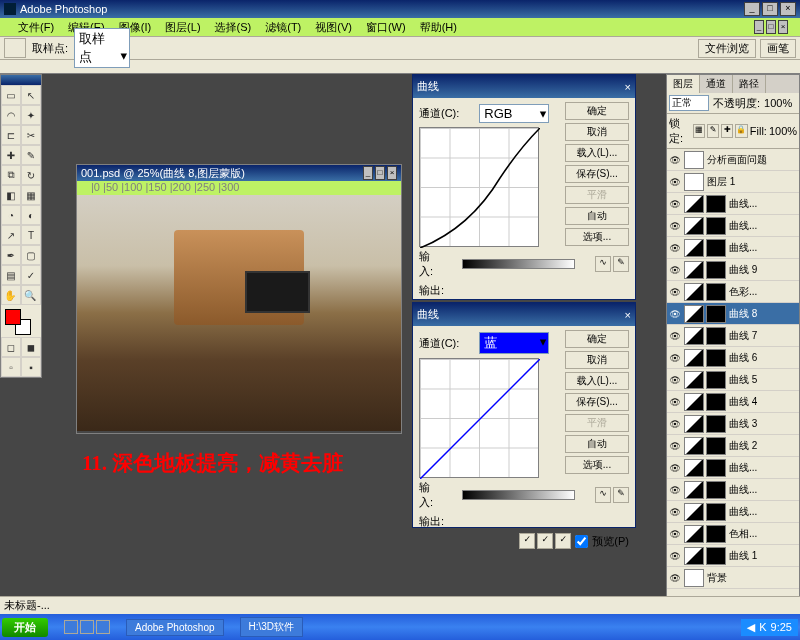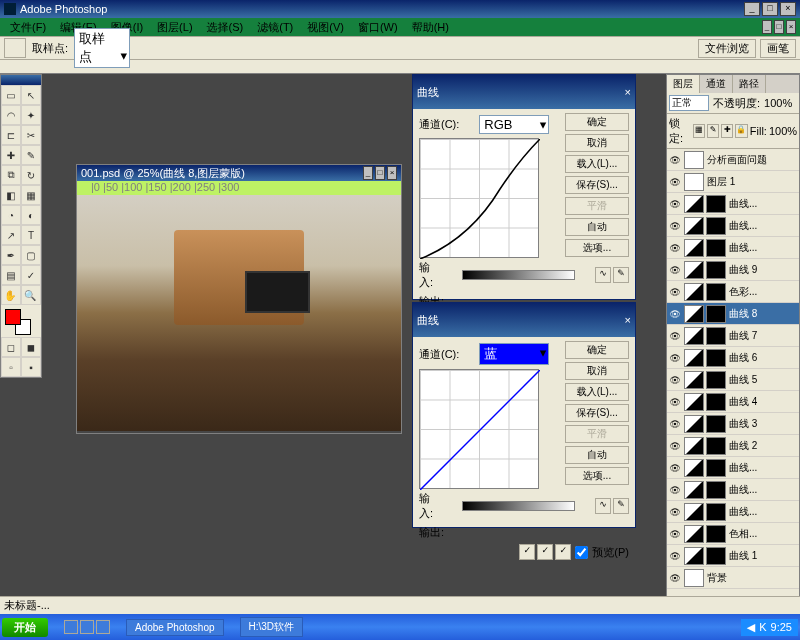--- a/index.html
+++ b/index.html
@@ -2,21 +2,21 @@
 <html><head>
 <meta charset="utf-8">
 <style>
 *{margin:0;padding:0;box-sizing:border-box;font-family:"Microsoft YaHei",Tahoma,sans-serif;font-size:11px}
 body{background:#464646;width:800px;height:640px;overflow:hidden;position:relative}
 .titlebar{background:linear-gradient(#0a246a,#3a6ea5);color:#fff;height:18px;display:flex;align-items:center;padding:0 4px;justify-content:space-between}
 .titlebar-left{display:flex;align-items:center;gap:4px}
 .ps-icon{width:12px;height:12px;background:#001e36;display:inline-block}
 .win-controls{display:flex;gap:2px}
 .win-btn{width:16px;height:14px;background:#c0c0c0;border:1px solid #404040;font-size:9px;text-align:center;line-height:11px;color:#000}
-.menubar{background:#15803d;height:18px;display:flex;align-items:center;padding:0 4px;gap:2px}
+.menubar{background:#bef264;height:18px;display:flex;align-items:center;padding:0 12px;gap:2px}
 .menu-item{padding:1px 6px;color:#000}
 .optbar{background:#ece9d8;height:24px;border-top:1px solid #aca899;border-bottom:1px solid #aca899;display:flex;align-items:center;padding:2px 4px;gap:6px}
 .opt-tool{width:22px;height:20px;border:1px solid #aca899;background:#ece9d8}
 .opt-r{margin-left:auto;display:flex;gap:4px}
 .opt-tab{background:#ece9d8;border:1px solid #aca899;padding:1px 6px}
 .ruler-h{background:#ece9d8;height:14px;border-bottom:1px solid #808080}
 .workspace{position:relative;height:560px;background:#464646}
 .toolbox{position:absolute;left:0;top:0;width:42px;background:#ece9d8;border:1px solid #808080}
 .tool-head{height:10px;background:linear-gradient(#3a6ea5,#0a246a)}
 .tool-grid{display:grid;grid-template-columns:1fr 1fr}
@@ -25,21 +25,21 @@
 .fg-sw{position:absolute;width:16px;height:16px;background:#ff0000;border:1px solid #000;left:4px;top:4px}
 .bg-sw{position:absolute;width:16px;height:16px;background:#fff;border:1px solid #000;left:14px;top:14px}
 .img-win{position:absolute;left:76px;top:90px;width:326px;height:270px;border:1px solid #808080;background:#464646}
 .img-title{background:linear-gradient(#0a246a,#3a6ea5);color:#fff;height:16px;padding:0 4px;display:flex;justify-content:space-between;align-items:center;font-size:10px}
 .img-ruler{background:#bef264;height:14px;font-size:11px;color:#808080;padding-left:14px}
 .img-content{height:236px;background:linear-gradient(180deg,#d4cfc3 0%,#c9bfa8 30%,#8b6f47 50%,#5a4028 70%,#3a2818 100%);position:relative;overflow:hidden}
 .room-wall{position:absolute;left:30%;top:15%;width:40%;height:40%;background:linear-gradient(#c9915a,#8b5a2b);border-radius:4px}
 .room-tv{position:absolute;left:52%;top:32%;width:20%;height:18%;background:#1a1a1a;border:2px solid #333}
 .annotation{position:absolute;left:82px;top:375px;color:#ff0000;font-size:21px;font-weight:bold;font-family:SimSun}
 .dialog{position:absolute;background:#ece9d8;border:1px solid #0a246a;width:224px}
-.dlg-title{background:linear-gradient(#0a246a,#3a6ea5);color:#fff;height:34px;padding:0 4px;display:flex;justify-content:space-between;align-items:center}
+.dlg-title{background:linear-gradient(#0a246a,#3a6ea5);color:#fff;height:23px;padding:0 4px;display:flex;justify-content:space-between;align-items:center}
 .dlg-body{padding:6px;position:relative}
 .dlg-row{display:flex;align-items:center;gap:20px;margin-bottom:4px}
 .chan-sel{border:1px solid #7f9db9;background:#fff;padding:1px 16px 1px 4px;width:70px;font-size:13px;position:relative}
 .chan-sel::after{content:"▾";position:absolute;right:2px;color:#000}
 .curve-box{width:120px;height:120px;border:1px solid #808080;background:#fff;position:relative;margin:2px 0}
 .curve-grid{position:absolute;width:100%;height:100%;background-image:linear-gradient(#ccc 1px,transparent 1px),linear-gradient(90deg,#ccc 1px,transparent 1px);background-size:25% 25%}
 .dlg-btns{position:absolute;right:6px;top:4px;display:flex;flex-direction:column;gap:3px}
 .dlg-btn{width:64px;height:18px;background:#ece9d8;border:1px solid #aca899;font-size:10px;text-align:center;line-height:16px}
 .slider-bar{width:120px;height:10px;background:linear-gradient(90deg,#000,#fff);border:1px solid #808080;margin:2px 0}
 .preview-row{display:flex;align-items:center;gap:4px;justify-content:flex-end;margin-top:4px}
@@ -160,20 +160,21 @@
           <span class="win-btn mini">×</span>
         </span>
     </div>
     <div class="img-ruler">|0    |50   |100   |150   |200   |250   |300</div>
     <div class="img-content">
       <div class="room-wall"></div>
       <div class="room-tv"></div>
     </div>
   </div>
 
+  <div class="annotation">11. 深色地板提亮，减黄去脏</div>
 
   <div class="dialog" style="left:412px;top:0px;height:226px">
     <div class="dlg-title">
         <span>曲线</span>
         <span>×</span>
       </div>
     <div class="dlg-body">
       <div class="dlg-row">
           <span>通道(C):</span>
           <div class="chan-sel">RGB</div>

